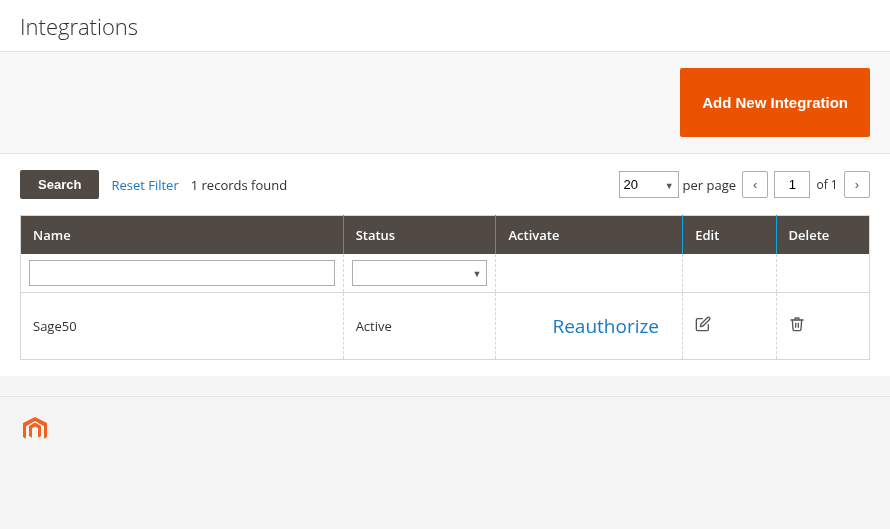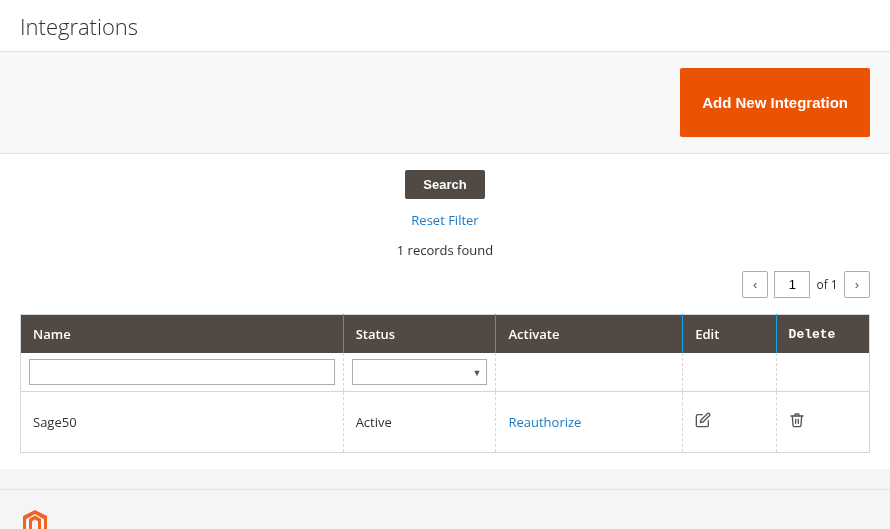--- a/index.html
+++ b/index.html
@@ -72,21 +72,20 @@
       background: #fff;
     }
 
     
     .filter-bar {
       display: flex;
       align-items: center;
       gap: 12px;
       margin-bottom: 16px;
       flex-wrap: wrap;
-      flex-direction: column;
     }
     .btn-search {
       background: #514943;
       color: #fff;
       border: none;
       padding: 7px 18px;
       font-size: 13px;
       font-weight: 600;
       cursor: pointer;
       border-radius: 2px;
@@ -174,21 +173,21 @@
       background: #514943;
       color: #fff;
     }
     .data-table thead th {
       padding: 10px 12px;
       text-align: left;
       font-size: 13px;
       font-weight: 600;
       border-right: 1px solid #0ea5e9;
     }
-    .data-table thead th:last-child { border-right: none; font-family: Liberation Mono, monospace; }
+    .data-table thead th:last-child { border-right: none; }
     .data-table tbody tr.filter-row td {
       padding: 6px 8px;
       background: #fff;
       border-bottom: 1px solid #d6d6d6;
       border-right: 1px dashed #d6d6d6;
     }
     .data-table tbody tr.filter-row td:last-child { border-right: none; }
     .data-table tbody tr.data-row td {
       padding: 20px 12px;
       border-bottom: 1px solid #d6d6d6;
@@ -225,21 +224,22 @@
       padding: 5px 22px 5px 6px;
       font-size: 12px;
       background: #fff;
       appearance: none;
       -webkit-appearance: none;
       cursor: pointer;
     }
     .link-reauthorize {
       color: #1979c3;
       text-decoration: none;
-      font-size: 13px;
+      font-size: 19px;
+      margin-left: 44px;
     }
     .icon-edit, .icon-delete {
       font-size: 15px;
       color: #555;
       cursor: pointer;
       background: none;
       border: none;
     }
 
     
@@ -296,20 +296,31 @@
   <button class="btn-add-integration">Add New Integration</button>
 </div>
 
 <div class="main-content">
 
   <div class="filter-bar">
     <button class="btn-search">Search</button>
     <a href="#" class="btn-reset">Reset Filter</a>
     <span class="records-found">1 records found</span>
     <div class="pagination-right">
+      <div class="per-page-select-wrap">
+        <div class="select-wrap">
+          <select class="per-page-select">
+            <option>20</option>
+            <option>30</option>
+            <option>50</option>
+            <option>100</option>
+          </select>
+        </div>
+        <span class="per-page-label">per page</span>
+      </div>
       <button class="pag-btn">‹</button>
       <input class="pag-input" type="text" value="1" style="">
       <span class="pag-of">of 1</span>
       <button class="pag-btn">›</button>
     </div>
   </div>
 
   <table class="data-table">
     <thead>
       <tr>

